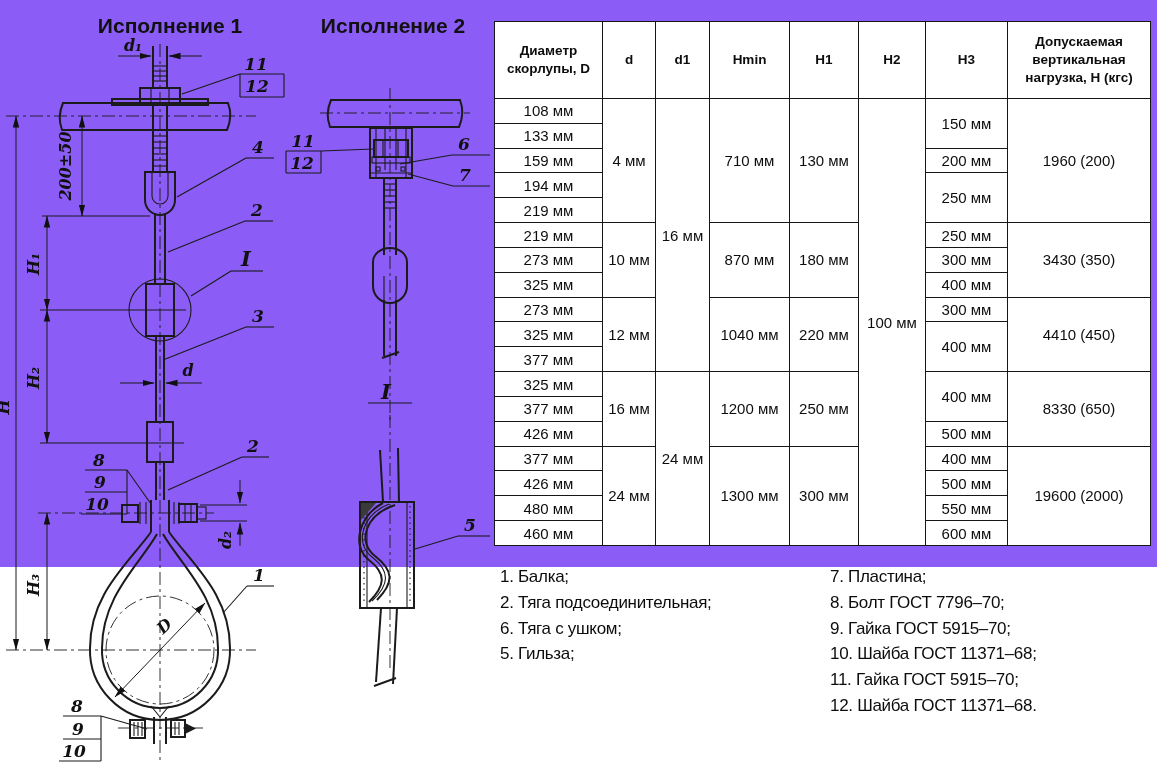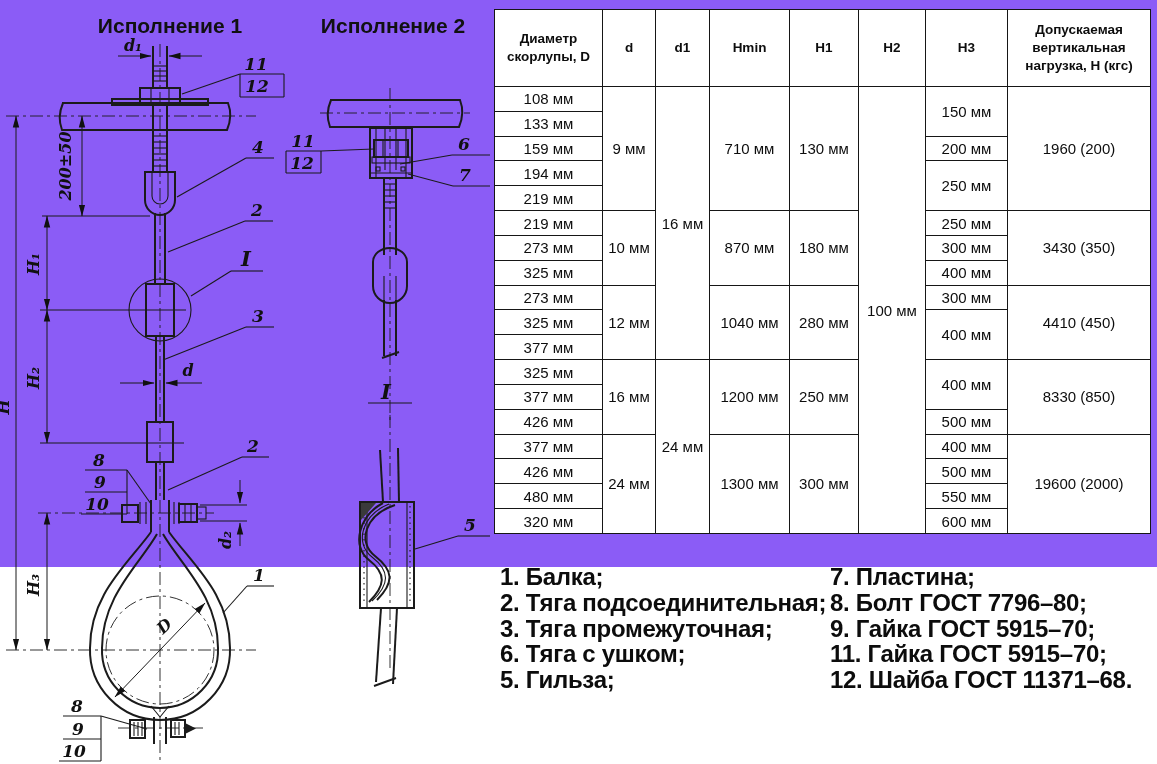--- a/index.html
+++ b/index.html
@@ -12,35 +12,35 @@
   .ttl { font:600 21px "Liberation Sans",sans-serif; fill:#111; }
   .dl  { font:italic 600 16px "DejaVu Serif","DejaVu Sans",serif; fill:#111; }
   .co  { font:italic 700 17px "DejaVu Serif","DejaVu Sans",serif; fill:#111; }
   .big { font:italic 700 21px "DejaVu Serif","DejaVu Sans",serif; fill:#111; }
   .s2 { stroke:#1b1b1b; stroke-width:2;   fill:none; }
   .s1 { stroke:#1b1b1b; stroke-width:1.1; fill:none; }
   .cl { stroke:#1b1b1b; stroke-width:0.9; fill:none; stroke-dasharray:13 4 3 4; }
   .dm { stroke:#1b1b1b; stroke-width:1;   fill:none; }
 
   
-  #table-area { position:absolute; left:494px; top:9px; }
+  #table-area { position:absolute; left:494px; top:21px; }
   table.spec { border-collapse:collapse; table-layout:fixed; width:656px; height:525px; background:#fff; }
   table.spec th, table.spec td {
     border:1.6px solid #161616; text-align:center; vertical-align:middle;
     font-family:"Liberation Sans",sans-serif; color:#0d0d0d; padding:0 2px; overflow:hidden;
   }
   table.spec th { font-size:13.5px; font-weight:bold; height:77px; line-height:1.35; }
   table.spec td { font-size:15px; font-weight:400; }
 
   
   #legend { position:absolute; left:500px; top:564px; width:652px; display:flex; }
   .leg-col { display:flex; flex-direction:column; }
   .leg-col.left  { width:330px; }
   .leg-col.right { width:322px;justify-content:center; }
-  .leg-item { font-size:24px; font-weight:bold; line-height:25.8px; color:#0c0c0c; letter-spacing:-0.3px; white-space:nowrap; }
+  .leg-item { font-size:17px; font-weight:normal; line-height:25.8px; color:#0c0c0c; letter-spacing:-0.3px; white-space:nowrap; }
 </style>
 </head>
 <body>
 
 <div id="stage">
 
   <div id="drawing-area">
     <svg width="492" height="764" viewBox="0 0 492 764">
       <defs>
         <marker id="ar" markerWidth="13" markerHeight="9" refX="11.5" refY="4" orient="auto-start-reverse">
@@ -338,21 +338,21 @@
           <th>Hmin</th>
           <th>H1</th>
           <th>H2</th>
           <th>H3</th>
           <th>Допускаемая вертикальная нагрузка, Н (кгс)</th>
         </tr>
       </thead>
       <tbody>
         <tr>
           <td>108 мм</td>
-          <td rowspan="5">9 мм</td>
+          <td rowspan="5">4 мм</td>
           <td rowspan="11">16 мм</td>
           <td rowspan="5">710 мм</td>
           <td rowspan="5">130 мм</td>
           <td rowspan="18">100 мм</td>
           <td rowspan="2">150 мм</td>
           <td rowspan="5">1960 (200)</td>
         </tr>
         <tr>
           <td>133 мм</td>
         </tr>
@@ -380,39 +380,39 @@
           <td>300 мм</td>
         </tr>
         <tr>
           <td>325 мм</td>
           <td>400 мм</td>
         </tr>
         <tr>
           <td>273 мм</td>
           <td rowspan="3">12 мм</td>
           <td rowspan="3">1040 мм</td>
-          <td rowspan="3">280 мм</td>
+          <td rowspan="3">220 мм</td>
           <td>300 мм</td>
           <td rowspan="3">4410 (450)</td>
         </tr>
         <tr>
           <td>325 мм</td>
           <td rowspan="2">400 мм</td>
         </tr>
         <tr>
           <td>377 мм</td>
         </tr>
         <tr>
           <td>325 мм</td>
           <td rowspan="3">16 мм</td>
           <td rowspan="7">24 мм</td>
           <td rowspan="3">1200 мм</td>
           <td rowspan="3">250 мм</td>
           <td rowspan="2">400 мм</td>
-          <td rowspan="3">8330 (850)</td>
+          <td rowspan="3">8330 (650)</td>
         </tr>
         <tr>
           <td>377 мм</td>
         </tr>
         <tr>
           <td>426 мм</td>
           <td>500 мм</td>
         </tr>
         <tr>
           <td>377 мм</td>
@@ -424,37 +424,37 @@
         </tr>
         <tr>
           <td>426 мм</td>
           <td>500 мм</td>
         </tr>
         <tr>
           <td>480 мм</td>
           <td>550 мм</td>
         </tr>
         <tr>
-          <td>320 мм</td>
+          <td>460 мм</td>
           <td>600 мм</td>
         </tr>
       </tbody>
     </table>
   </div>
 
   <div id="legend">
     <div class="leg-col left">
       <div class="leg-item">1. Балка;</div>
       <div class="leg-item">2. Тяга подсоединительная;</div>
-      <div class="leg-item">3. Тяга промежуточная;</div>
       <div class="leg-item">6. Тяга с ушком;</div>
       <div class="leg-item">5. Гильза;</div>
     </div>
     <div class="leg-col right">
       <div class="leg-item">7. Пластина;</div>
-      <div class="leg-item">8. Болт ГОСТ 7796–80;</div>
+      <div class="leg-item">8. Болт ГОСТ 7796–70;</div>
       <div class="leg-item">9. Гайка ГОСТ 5915–70;</div>
+      <div class="leg-item">10. Шайба ГОСТ 11371–68;</div>
       <div class="leg-item">11. Гайка ГОСТ 5915–70;</div>
       <div class="leg-item">12. Шайба ГОСТ 11371–68.</div>
     </div>
   </div>
 
 </div>
 
 </body></html>

